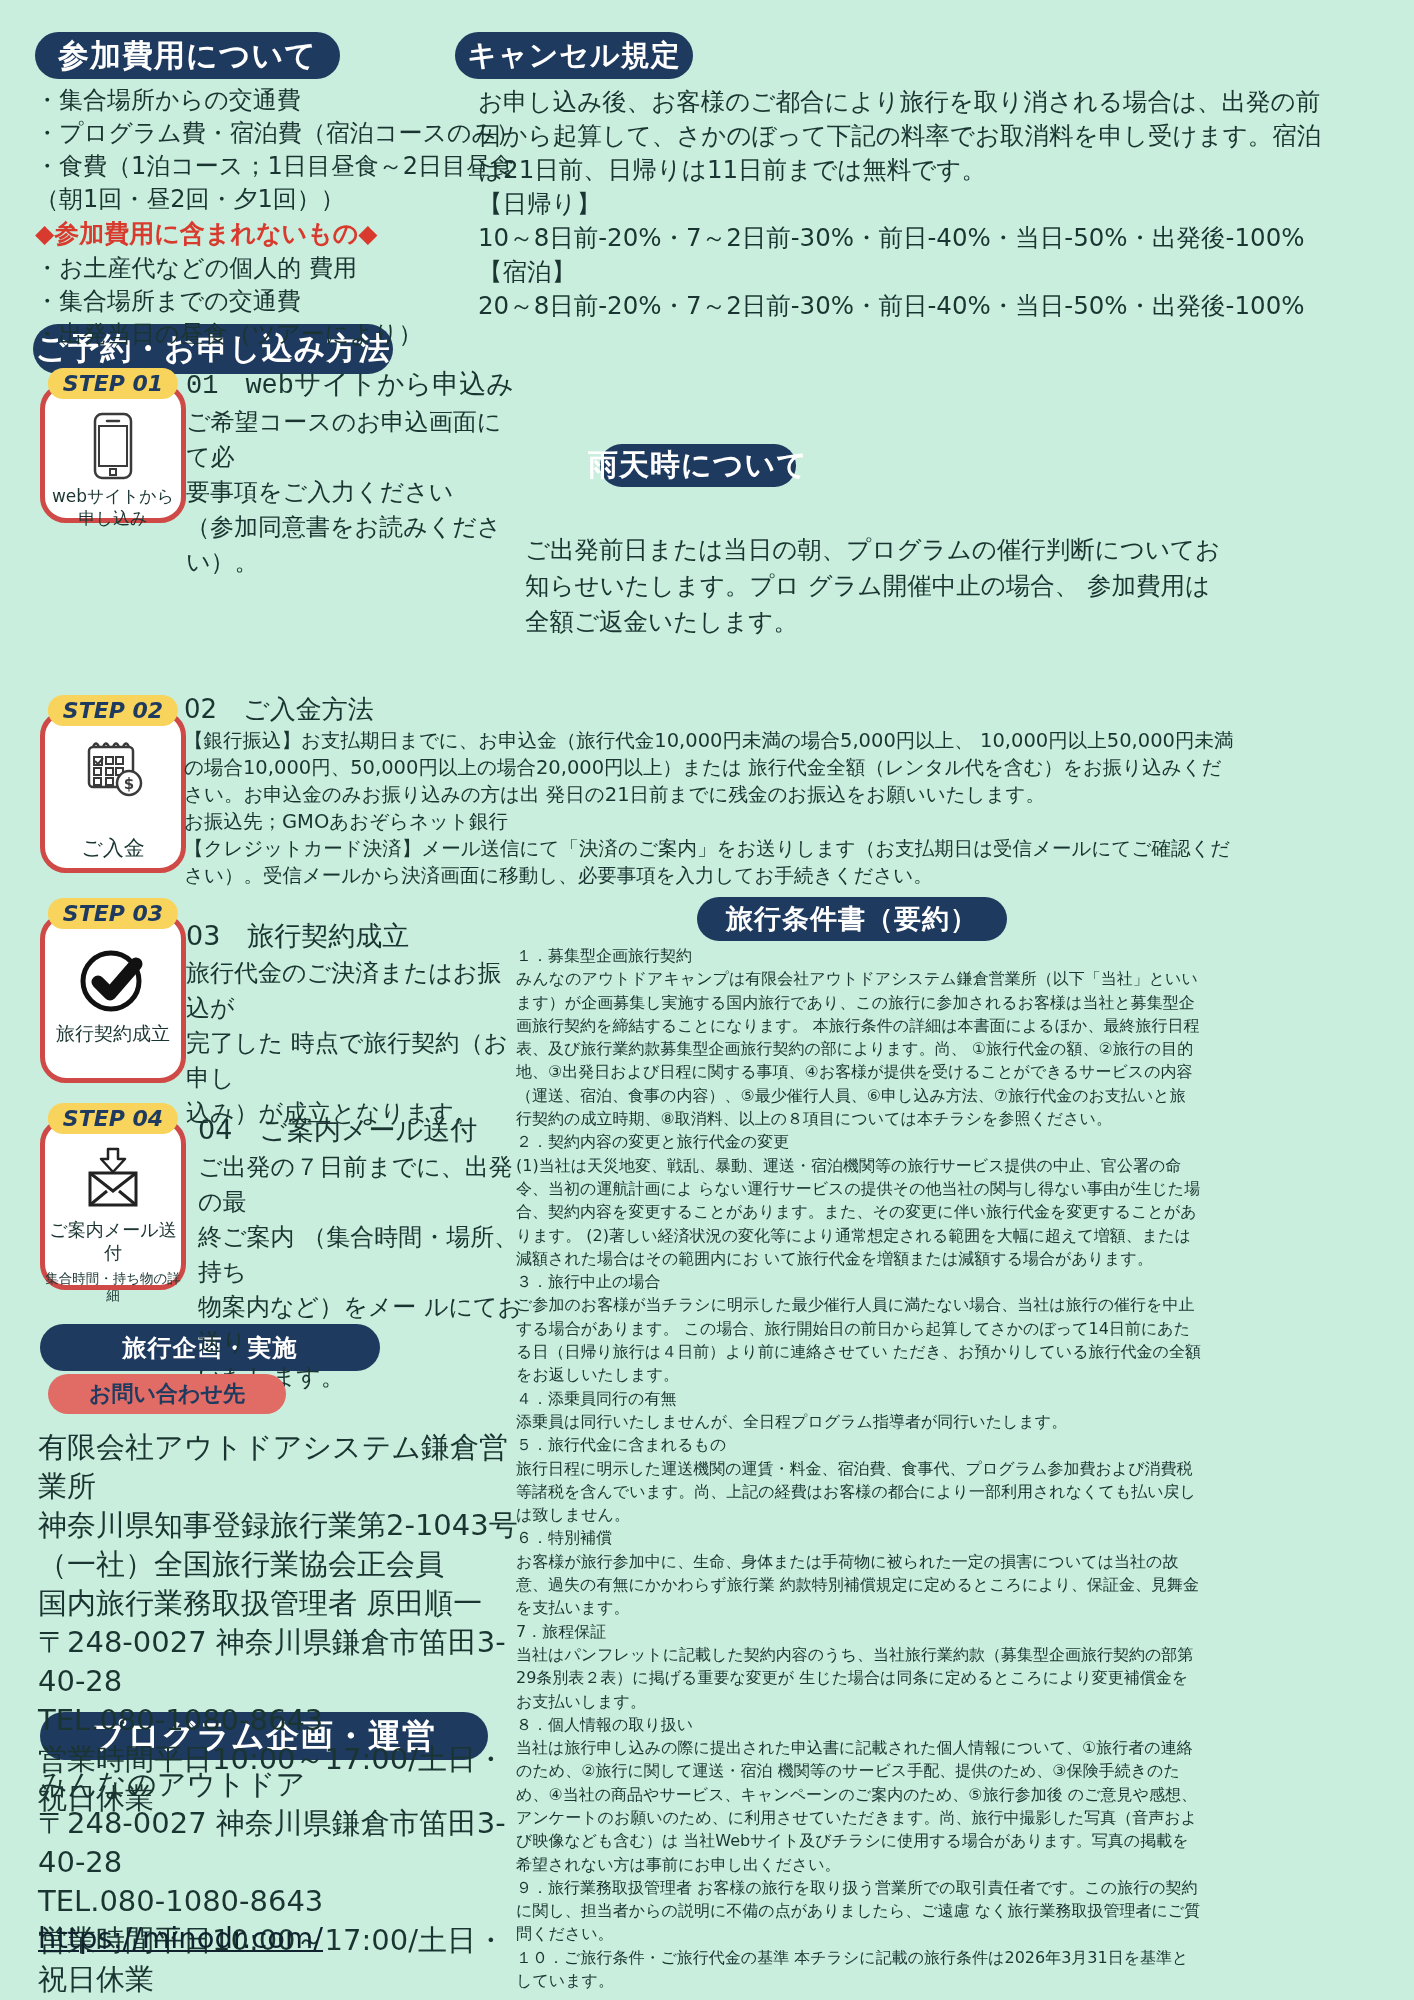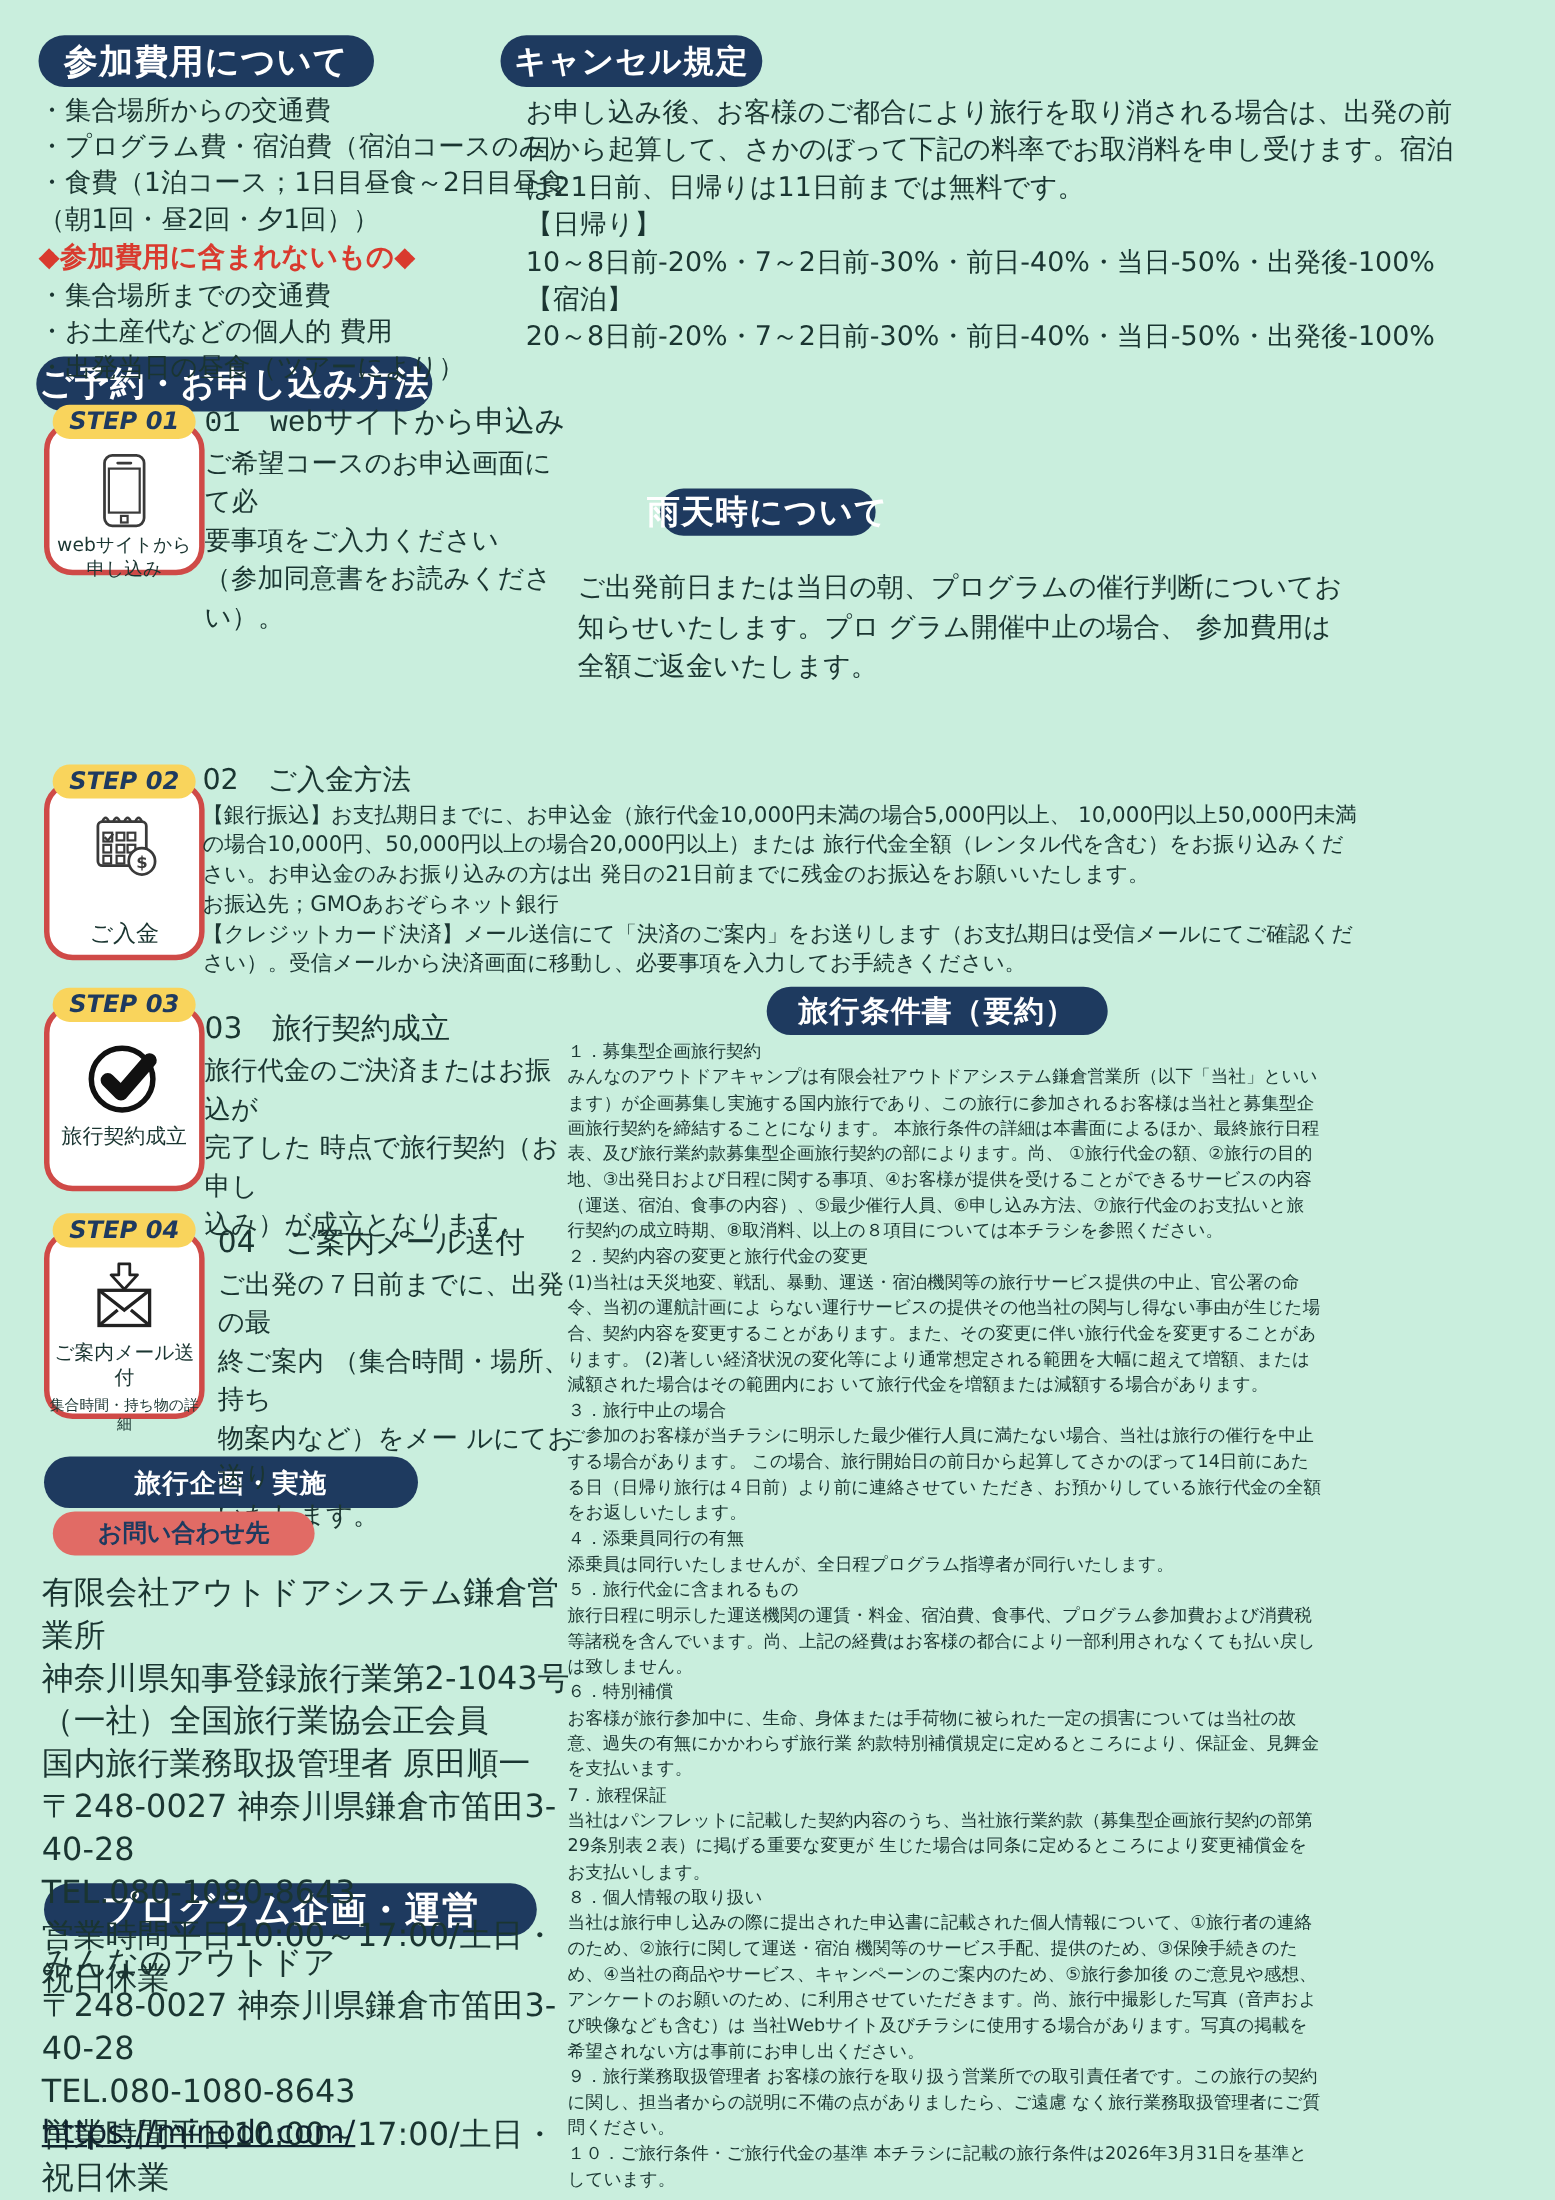--- a/index.html
+++ b/index.html
@@ -62,22 +62,22 @@
   <div class="hdr" style="left:697px; top:897px; width:310px; height:44px; font-size:27px;">旅行条件書（要約）</div>
   <div class="hdr" style="left:40px; top:1324px; width:340px; height:47px; font-size:24px;">旅行企画・実施</div>
   <div class="hdr" style="left:40px; top:1712px; width:448px; height:48px; font-size:33px;">プログラム企画・運営</div>
 
   <div style="position:absolute; left:35px; top:84px; width:520px;">
     <div class="feeitem pre">・集合場所からの交通費</div>
     <div class="feeitem pre">・プログラム費・宿泊費（宿泊コースのみ）</div>
     <div class="feeitem pre">・食費（1泊コース；1日目昼食～2日目昼食
 （朝1回・昼2回・夕1回））</div>
     <div class="redline">◆参加費用に含まれないもの◆</div>
+    <div class="feeitem pre">・お土産代などの個人的 費用</div>
     <div class="feeitem pre">・集合場所までの交通費</div>
-    <div class="feeitem pre">・お土産代などの個人的 費用</div>
     <div class="feeitem pre">・出発当日の昼食（ツアーにより）</div>
   </div>
 
   <div class="bodytxt pre" style="left:478px; top:85px; width:936px;">お申し込み後、お客様のご都合により旅行を取り消される場合は、出発の前
 日から起算して、さかのぼって下記の料率でお取消料を申し受けます。宿泊
 は21日前、日帰りは11日前までは無料です。
 【日帰り】
 10～8日前-20%・7～2日前-30%・前日-40%・当日-50%・出発後-100%
 【宿泊】
 20～8日前-20%・7～2日前-30%・前日-40%・当日-50%・出発後-100%</div>
@@ -170,21 +170,21 @@
   </div>
 
   <div style="position:absolute; left:186px; top:1110px; width:335px;margin-left:12px;">
     <div class="stephead">04　ご案内メール送付</div>
     <div class="stepbody pre">ご出発の７日前までに、出発の最
 終ご案内 （集合時間・場所、持ち
 物案内など）をメー ルにてお送り
 いたします。</div>
   </div>
 
-  <div class="bodytxt pre" style="left:525px; top:516px; width:890px; line-height:36px;">ご出発前日または当日の朝、プログラムの催行判断についてお
+  <div class="bodytxt pre" style="left:525px; top:532px; width:890px; line-height:36px;">ご出発前日または当日の朝、プログラムの催行判断についてお
 知らせいたします。プロ グラム開催中止の場合、 参加費用は
 全額ご返金いたします。</div>
 
   <div class="legal pre">１．募集型企画旅行契約
 みんなのアウトドアキャンプは有限会社アウトドアシステム鎌倉営業所（以下「当社」といい
 ます）が企画募集し実施する国内旅行であり、この旅行に参加されるお客様は当社と募集型企
 画旅行契約を締結することになります。 本旅行条件の詳細は本書面によるほか、最終旅行日程
 表、及び旅行業約款募集型企画旅行契約の部によります。尚、 ①旅行代金の額、②旅行の目的
 地、③出発日および日程に関する事項、④お客様が提供を受けることができるサービスの内容
 （運送、宿泊、食事の内容）、⑤最少催行人員、⑥申し込み方法、⑦旅行代金のお支払いと旅

